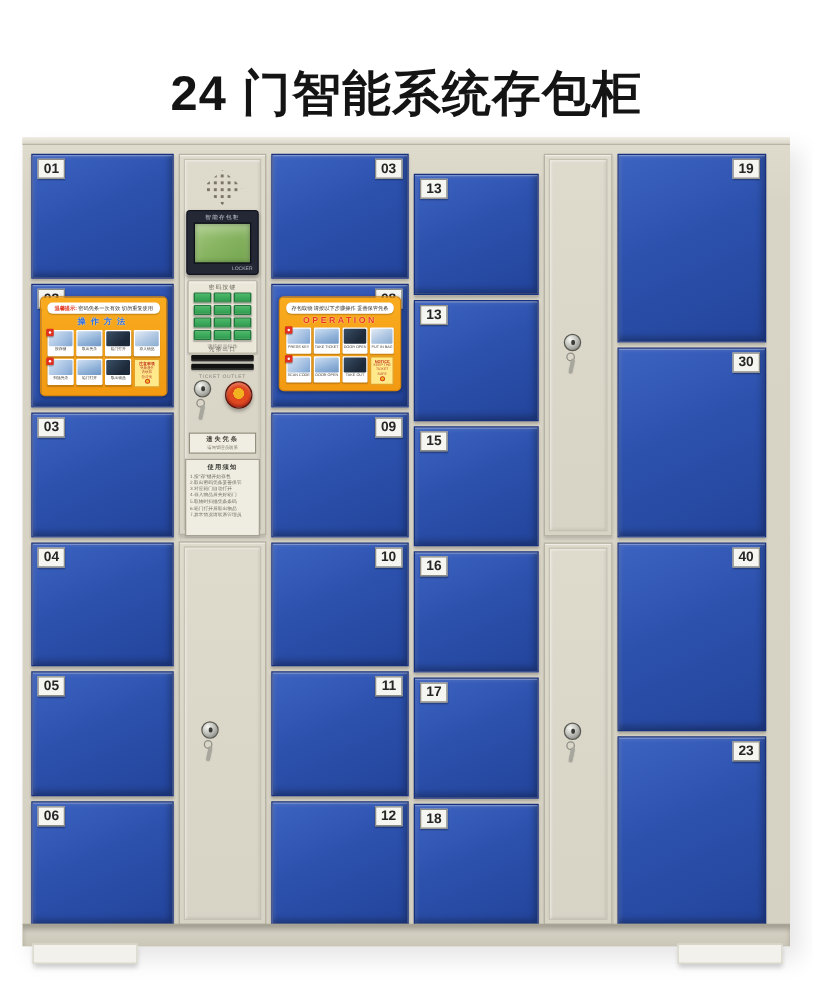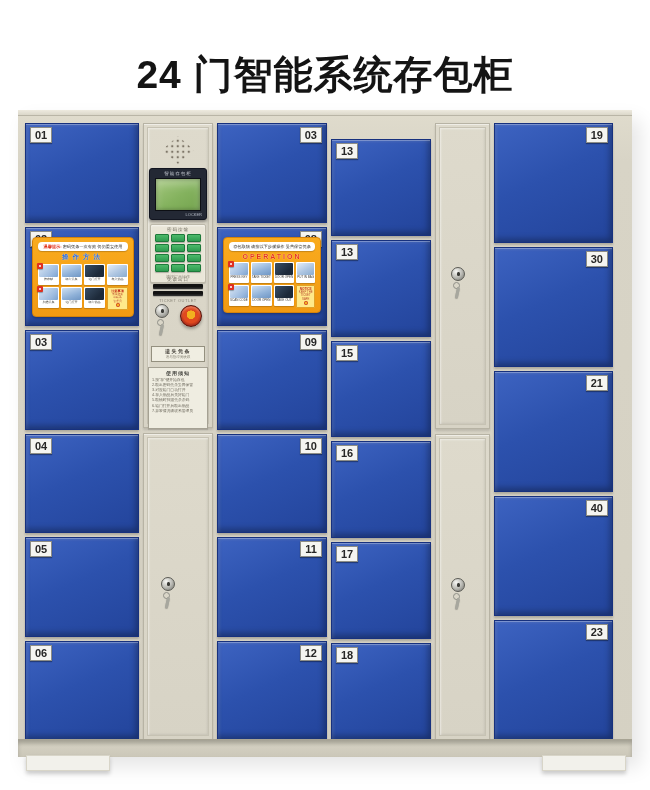--- a/index.html
+++ b/index.html
@@ -380,23 +380,20 @@
     </div>
 
     <div class="col doors c4">
         <div class="door">
           <div class="door-num num-right">19</div>
         </div>
         <div class="door">
           <div class="door-num num-right">30</div>
         </div>
         <div class="door">
-          <div class="door-num num-right">21</div>
-        </div>
-        <div class="door">
           <div class="door-num num-right">40</div>
         </div>
         <div class="door">
           <div class="door-num num-right">23</div>
         </div>
       </div>
   </div>
 
   <div class="base"></div>
 </div>

